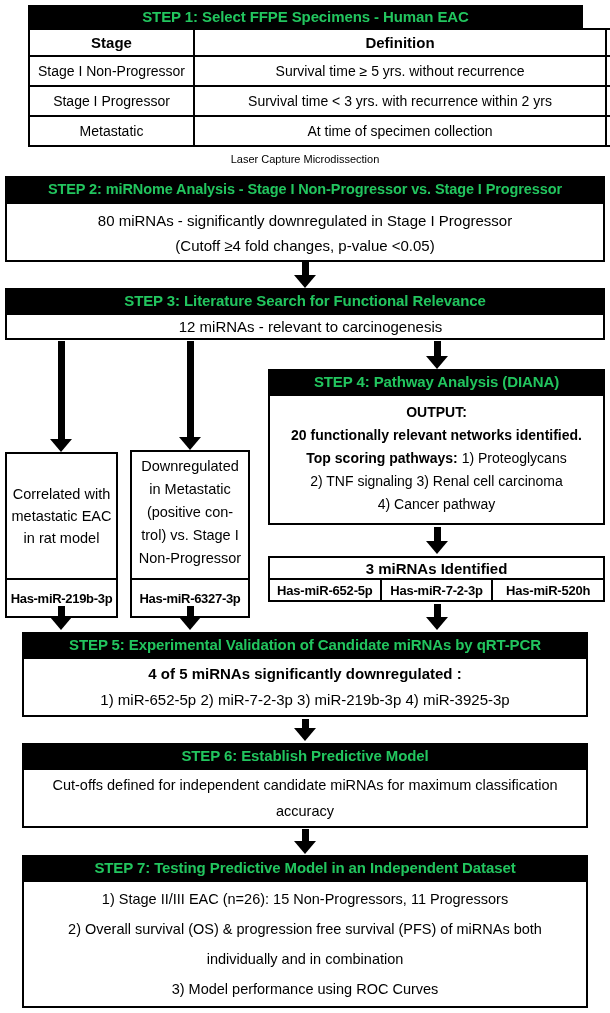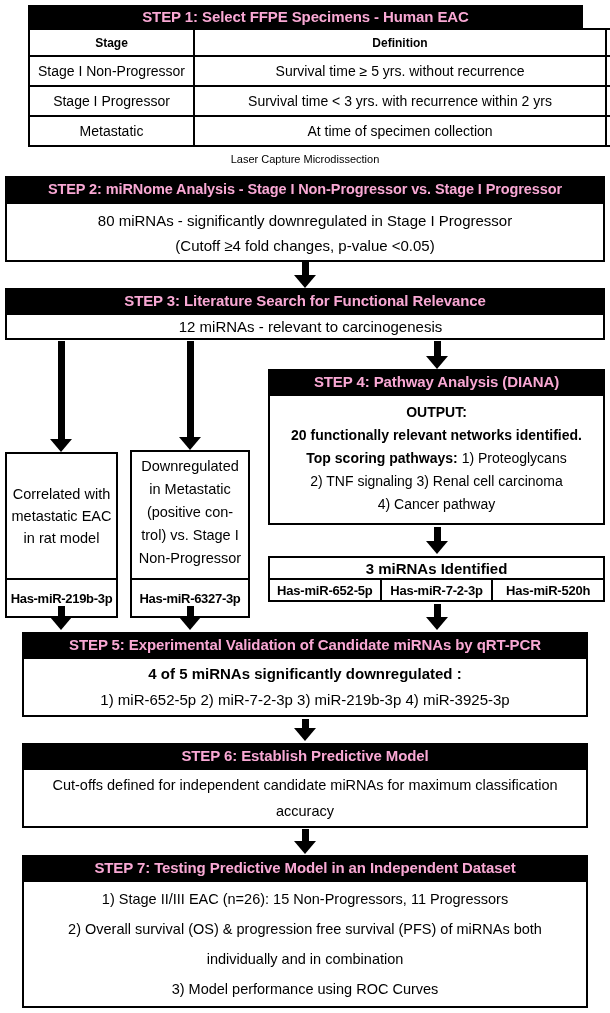--- a/index.html
+++ b/index.html
@@ -3,35 +3,35 @@
 <meta charset="utf-8">
 <style>
   * { margin:0; padding:0; box-sizing:border-box; }
   html,body { background:#fff; }
   .canvas {
     position:relative; width:610px; height:1013px; background:#fff;
     font-family:"Liberation Sans", sans-serif; color:#000; overflow:hidden;
   }
   .abs { position:absolute; }
   .bar {
-    background:#000; color:#f9a8d4; font-weight:bold; font-size:15px;
+    background:#000; color:#22c55e; font-weight:bold; font-size:15px;
     display:flex; align-items:center; justify-content:center;
     letter-spacing:-0.1px; white-space:nowrap;
   }
   .b { font-weight:bold; }
   .prelines { white-space:pre-line; }
 
   
   #step1 { left:28px; top:5px; width:555px; }
   #step1 .bar { height:23px; }
   .spec-table { width:100%; border-collapse:collapse; table-layout:fixed; }
   .spec-table th, .spec-table td {
     border:2px solid #000; text-align:center; white-space:nowrap; overflow:hidden;
   }
-  .spec-table th { height:27px; font-size:12px; }
+  .spec-table th { height:27px; font-size:15px; }
   .spec-table td { height:30px; font-size:14px; }
   .col-stage { width:165px; }
   .col-def  { width:412px; }
   .col-n    { width:40px; }
 
   
   .lcm { left:0; top:153px; width:610px; text-align:center; font-size:11px; }
 
   
   #step2 { left:5px; top:176px; width:600px; }

